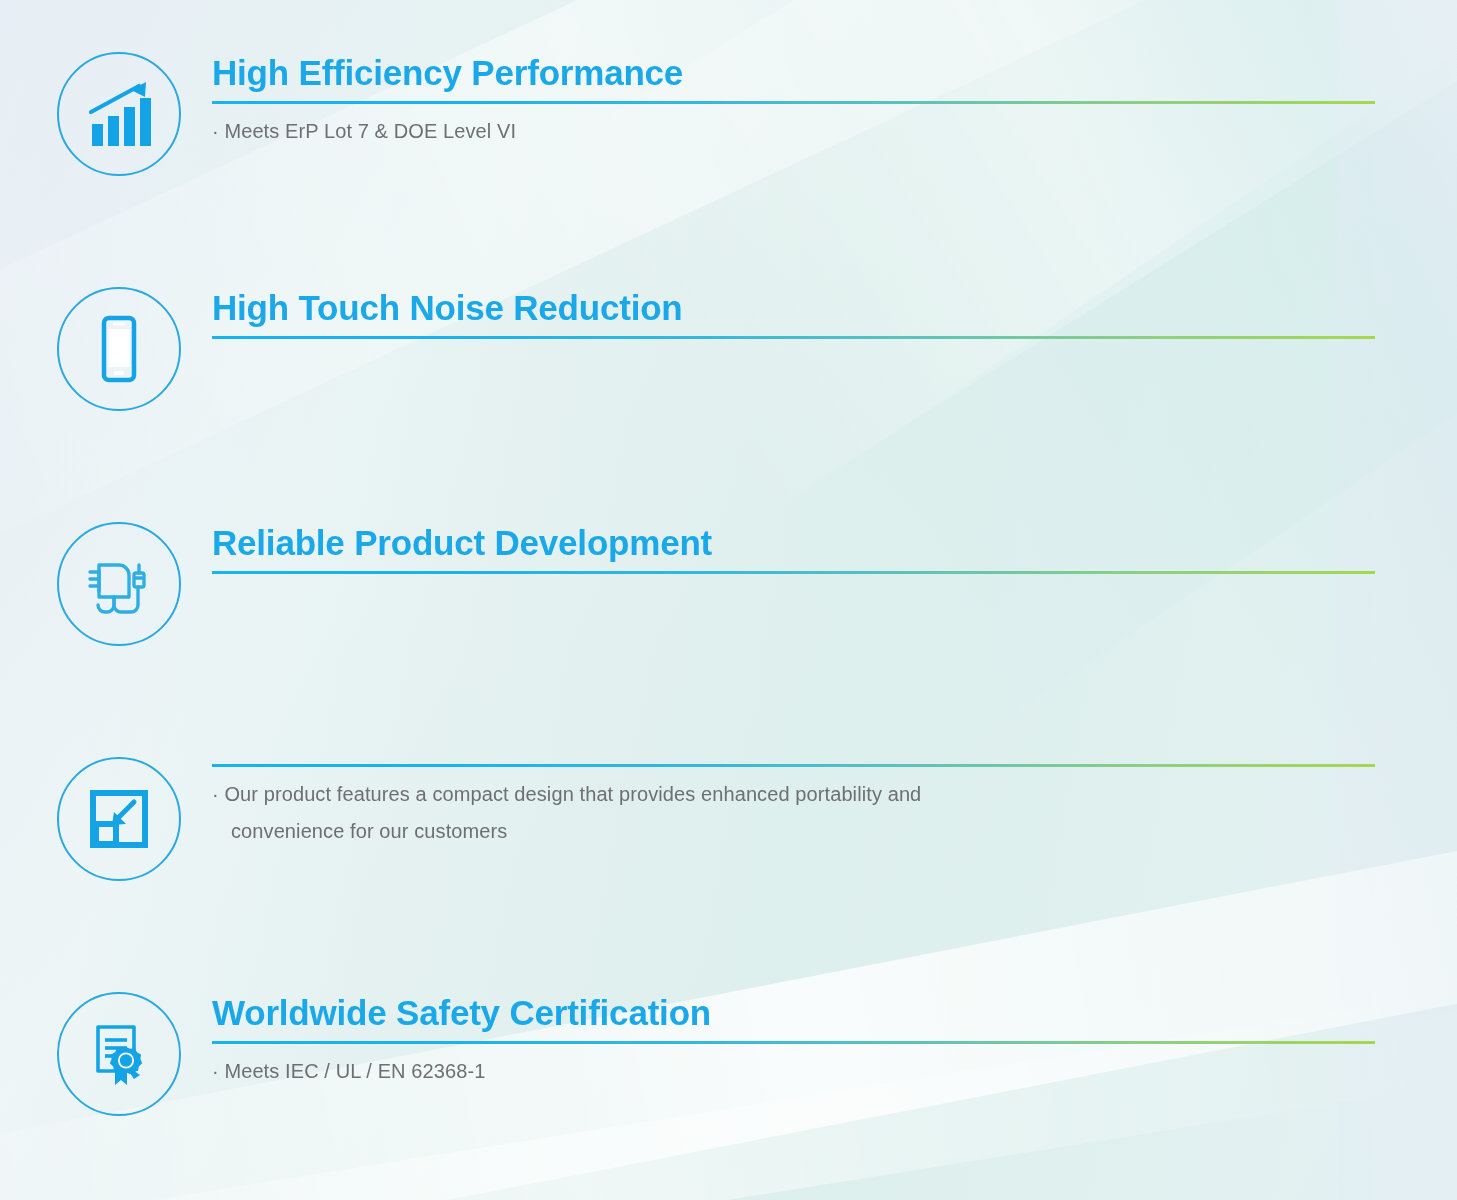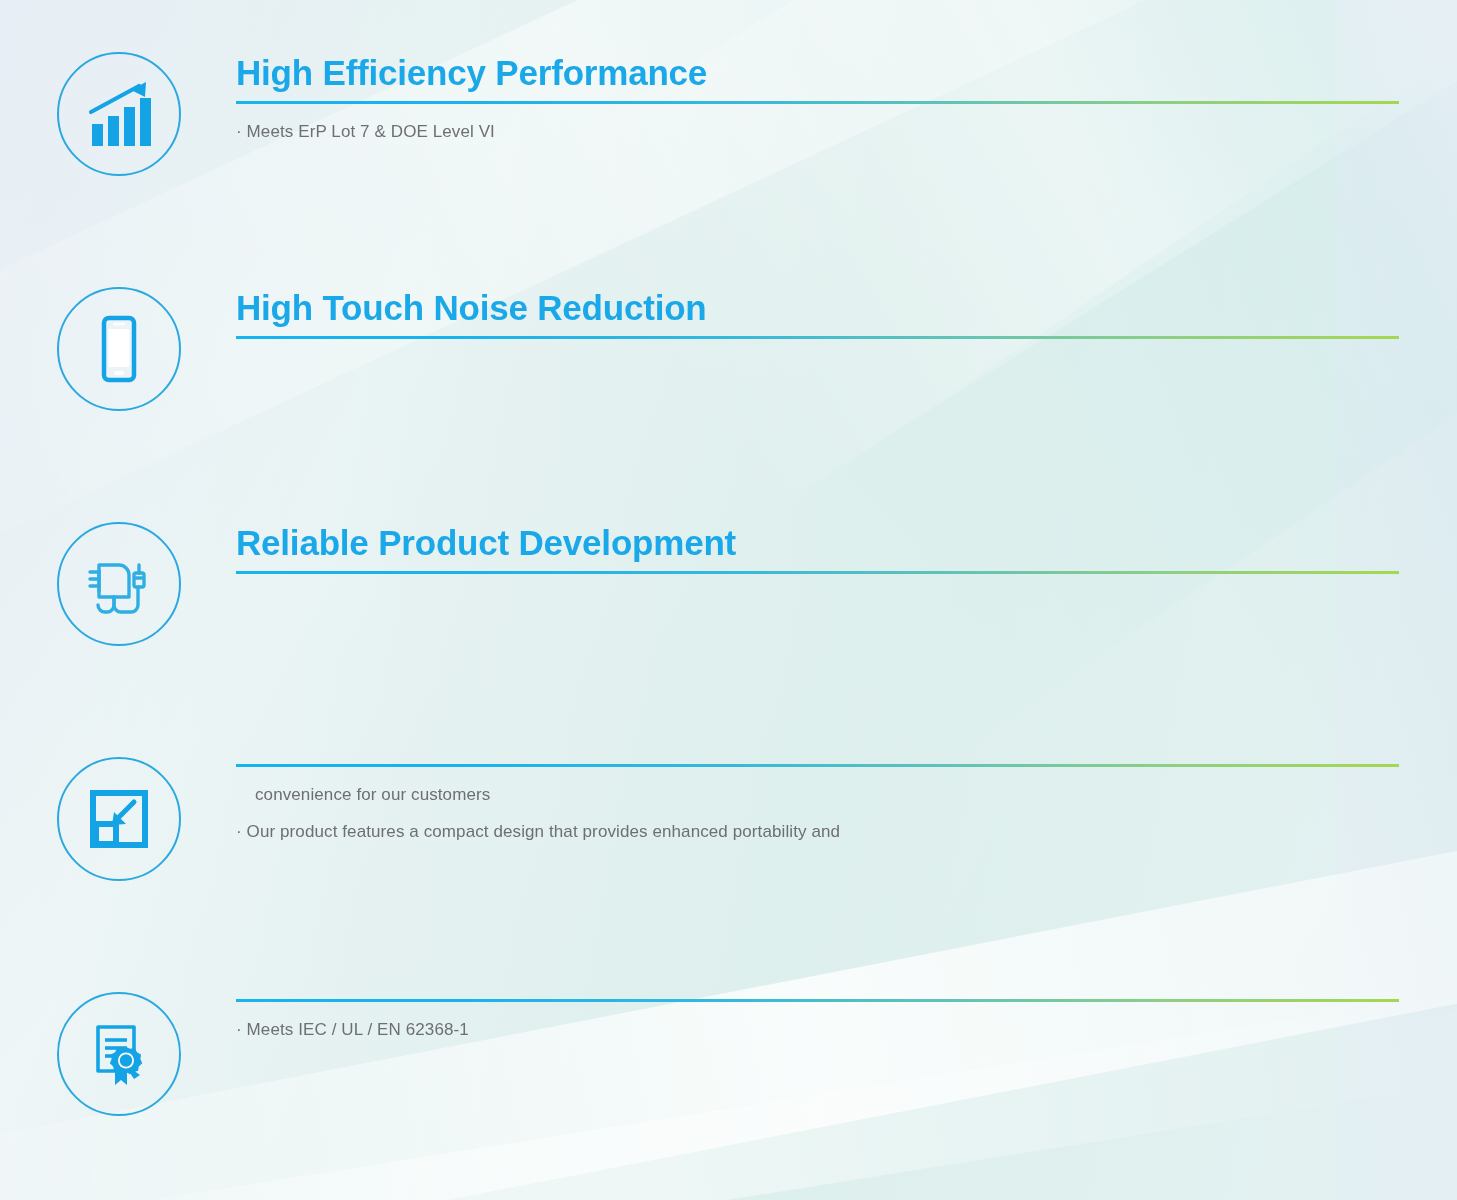--- a/index.html
+++ b/index.html
@@ -128,21 +128,20 @@
     display:flex;
     align-items:center;
     justify-content:center;
   }
   .icon-circle svg { display:block; }
 
   .body {
     position:absolute;
     left:212px;
     width:1163px;
-    margin-left:24px;
   }
 
   .title {
     color:#1BA8E8;
     font-weight:bold;
     font-size:35px;
     line-height:42px;
     letter-spacing:-0.2px;
     white-space:nowrap;
   }
@@ -157,21 +156,21 @@
       #35b8dd 42%,
       #62c3b6 62%,
       #8dcf84 80%,
       #9ed561 94%,
       #a4d84f 100%);
   }
 
   .desc {
     margin-top:9px;
     color:#6E6F72;
-    font-size:17px;
+    font-size:20px;
     line-height:37px;
     letter-spacing:0.1px;
   }
   .desc .line { white-space:pre; }
   .desc .cont { padding-left:19px; }
 </style>
 </head>
 <body>
 
 <div class="stage">
@@ -270,22 +269,22 @@
               <line x1="52" y1="20" x2="34" y2="38"></line>
             </g>
             <polygon points="30,43 44,42 32,30" fill="#14A4E6"></polygon>
             <rect x="14" y="42" width="20" height="20" fill="none" stroke="#14A4E6" stroke-width="6"></rect>
           </svg>
         </div>
       </div>
       <div class="body" style="top:757px">
         <div class="rule"></div>
         <div class="desc">
+          <div class="line">· Our product features a compact design that provides enhanced portability and</div>
           <div class="line cont">convenience for our customers</div>
-          <div class="line">· Our product features a compact design that provides enhanced portability and</div>
         </div>
       </div>
     </div>
 
     <div class="feature" style="top:0">
       <div class="icon-wrap" style="top:992px">
         <div class="icon-circle">
           <svg width="74" height="74" viewBox="0 0 74 74">
             <g fill="none" stroke="#14A4E6" stroke-width="3.6" stroke-linejoin="round">
               <path d="M16 10 h36 v44 h-36 z"></path>
@@ -299,20 +298,21 @@
             </g>
             <g transform="translate(44,45)">
               <polygon fill="#14A4E6" points="0,-15 4.2,-13.2 8.8,-13.8 11,-9.8 15,-7.6 14.4,-3 16.2,1.2 12.8,4.4 12,9 7.4,9.6 3.6,12.2 0,9.6 -3.6,12.2 -7.4,9.6 -12,9 -12.8,4.4 -16.2,1.2 -14.4,-3 -15,-7.6 -11,-9.8 -8.8,-13.8 -4.2,-13.2"></polygon>
               <circle cx="0" cy="-1.5" r="8" fill="#ffffff"></circle>
               <circle cx="0" cy="-1.5" r="6.2" fill="#14A4E6"></circle>
             </g>
           </svg>
         </div>
       </div>
       <div class="body" style="top:992px">
+        <div class="title">Worldwide Safety Certification</div>
         <div class="rule"></div>
         <div class="desc">
           <div class="line">· Meets IEC / UL / EN 62368-1</div>
         </div>
       </div>
     </div>
 
   </div>
 </div>
 

